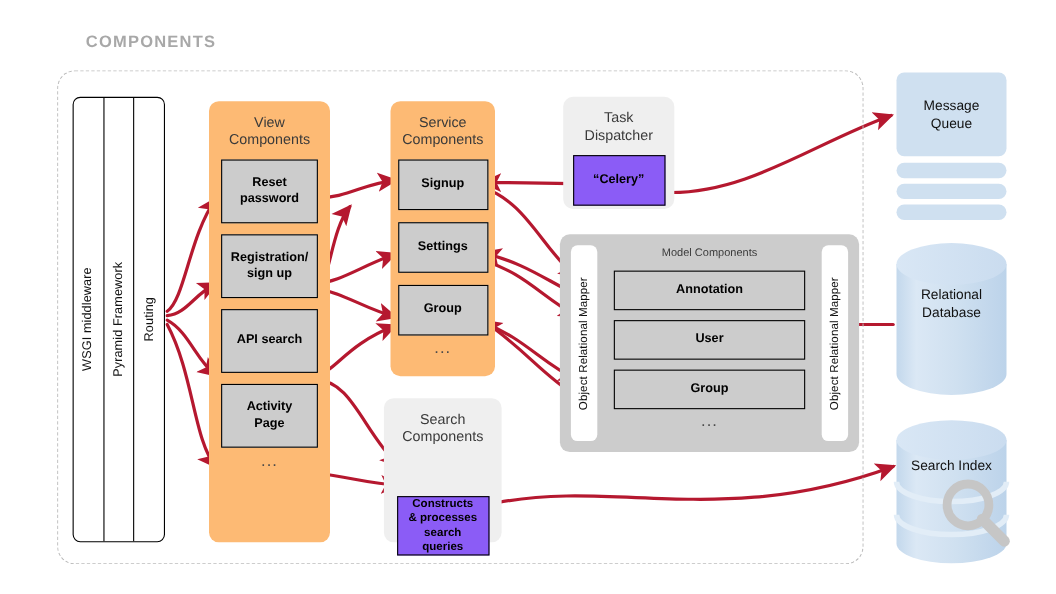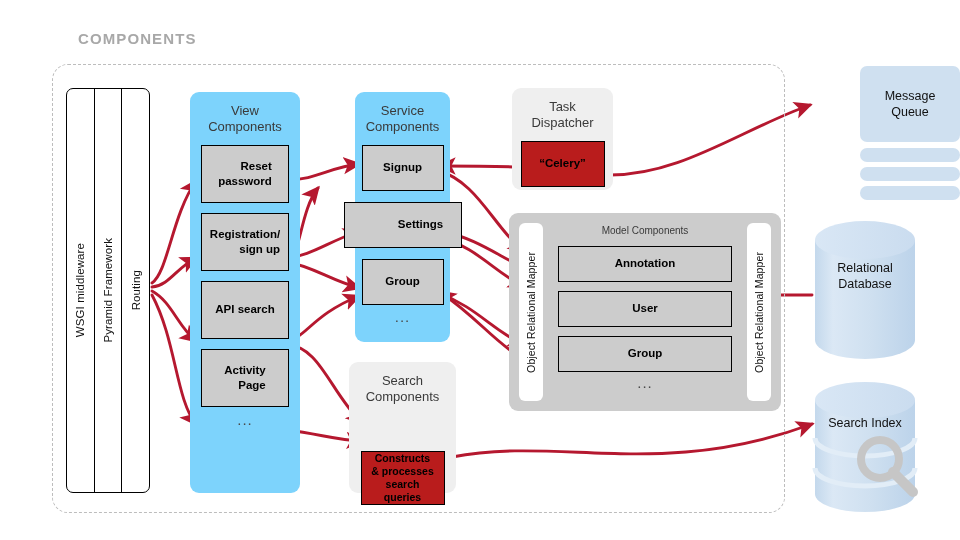--- a/index.html
+++ b/index.html
@@ -36,39 +36,39 @@
     display:flex;align-items:center;justify-content:center;
   }
   .stack .seg:last-child{border-right:none;}
   .vtxt{
     writing-mode:vertical-rl;transform:rotate(180deg);
     font-size:11.5px;color:#111;white-space:nowrap;letter-spacing:.1px;
   }
 
   
   .col{
-    background:#7dd3fc;border-radius:9px;
+    background:#fdba74;border-radius:9px;
     display:flex;flex-direction:column;align-items:center;
   }
   .col.light{background:#efefef;}
   .col-title{
     font-size:13px;color:#3a3a3a;text-align:center;line-height:1.25;
     margin-top:11px;margin-bottom:9px;white-space:pre-line;
   }
   .leaf{
     border:1.7px solid #000;background:#cccccc;
     display:flex;align-items:center;justify-content:center;text-align:center;
     font-size:11.5px;font-weight:bold;color:#000;line-height:1.25;
     white-space:pre-line;
   }
-  .leaf.onlight{background:#b91c1c;}
+  .leaf.onlight{background:#8b5cf6;}
   .ell{font-size:15px;color:#4a4a4a;line-height:1;letter-spacing:1px;}
 
   #view-col{left:190px;top:92px;width:110px;height:401px;}
-  #view-col .leaf{width:86px;text-align:right;}
+  #view-col .leaf{width:86px;}
 
   #svc-col{left:355px;top:92px;width:95px;height:250px;}
   #svc-col .leaf{width:80px;height:44px;}
 
   #task-col{left:512px;top:88px;width:101px;height:102px;}
   #task-col .leaf{width:82px;height:44px;}
 
   #search-col{left:349px;top:362px;width:107px;height:131px;gap:36px;}
   #search-col .leaf{width:82px;height:67px;font-size:10.5px;}
 
@@ -90,21 +90,21 @@
     display:flex;flex-direction:column;align-items:center;
   }
   .model-inner .col-title{margin-top:12px;margin-bottom:8px;font-size:10px;}
   .model-inner .leaf{width:172px;height:34px;margin-bottom:9px;}
 
   
   .store-label{
     position:absolute;text-align:center;font-size:12.5px;color:#111;
     line-height:1.3;white-space:pre-line;width:100%;left:0;
   }
-  #mq{left:860px;top:66px;width:100px;height:122px;}
+  #mq{left:815px;top:66px;width:100px;height:122px;}
   .mq-bar{position:absolute;left:0;width:100px;background:#cfe0f0;border-radius:7px;}
   #rdb{left:815px;top:208px;width:100px;height:136px;}
   #sidx{left:815px;top:382px;width:100px;height:132px;}
 </style>
 </head>
 <body>
 
 <div id="stage">
 
   <svg id="vec" viewBox="0 0 960 540">
@@ -200,21 +200,21 @@
     <div class="leaf" style="height:56px;margin-bottom:10px;">API search</div>
     <div class="leaf" style="height:56px;margin-bottom:5px;">Activity
 Page</div>
     <div class="ell">...</div>
   </div>
 
   <div class="abs col" id="svc-col">
     <div class="col-title">Service
 Components</div>
     <div class="leaf" style="margin-bottom:11px;text-align:center;">Signup</div>
-    <div class="leaf" style="margin-bottom:11px;padding-left:36px;">Settings</div>
+    <div class="leaf" style="margin-bottom:11px;">Settings</div>
     <div class="leaf" style="margin-bottom:4px;">Group</div>
     <div class="ell">...</div>
   </div>
 
   <div class="abs col light" id="task-col">
     <div class="col-title">Task
 Dispatcher</div>
     <div class="leaf onlight">“Celery”</div>
   </div>
 

